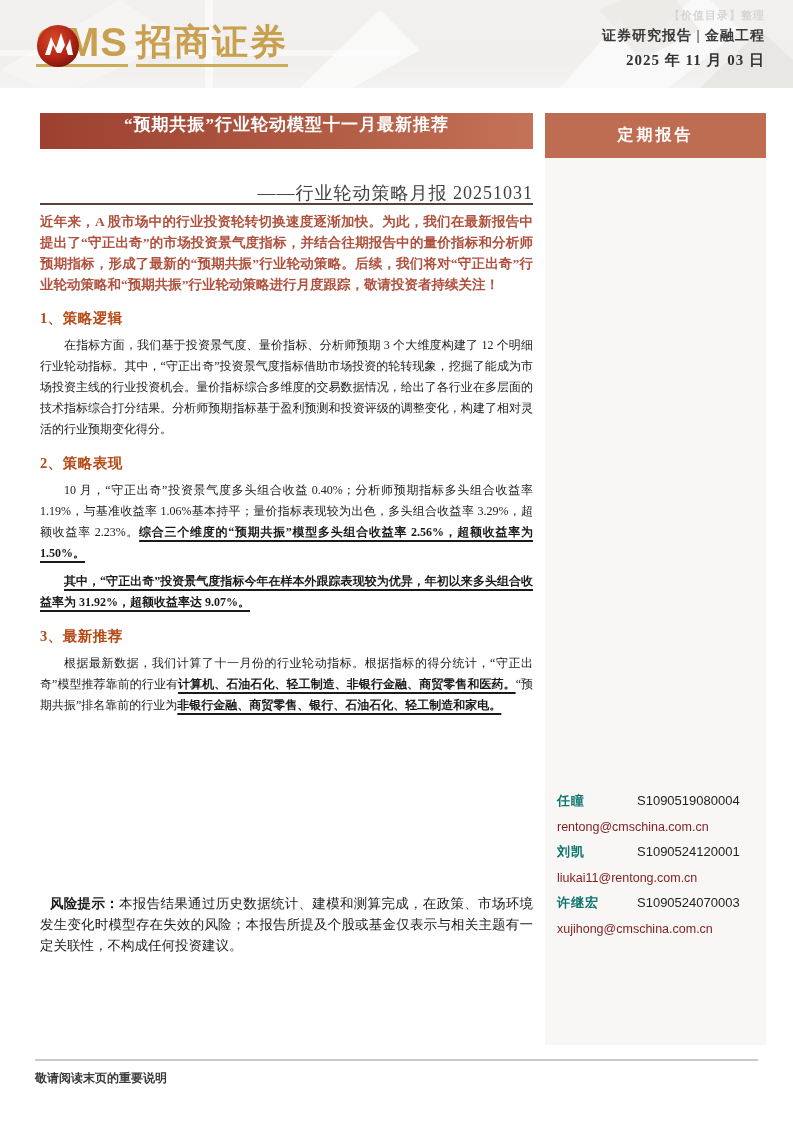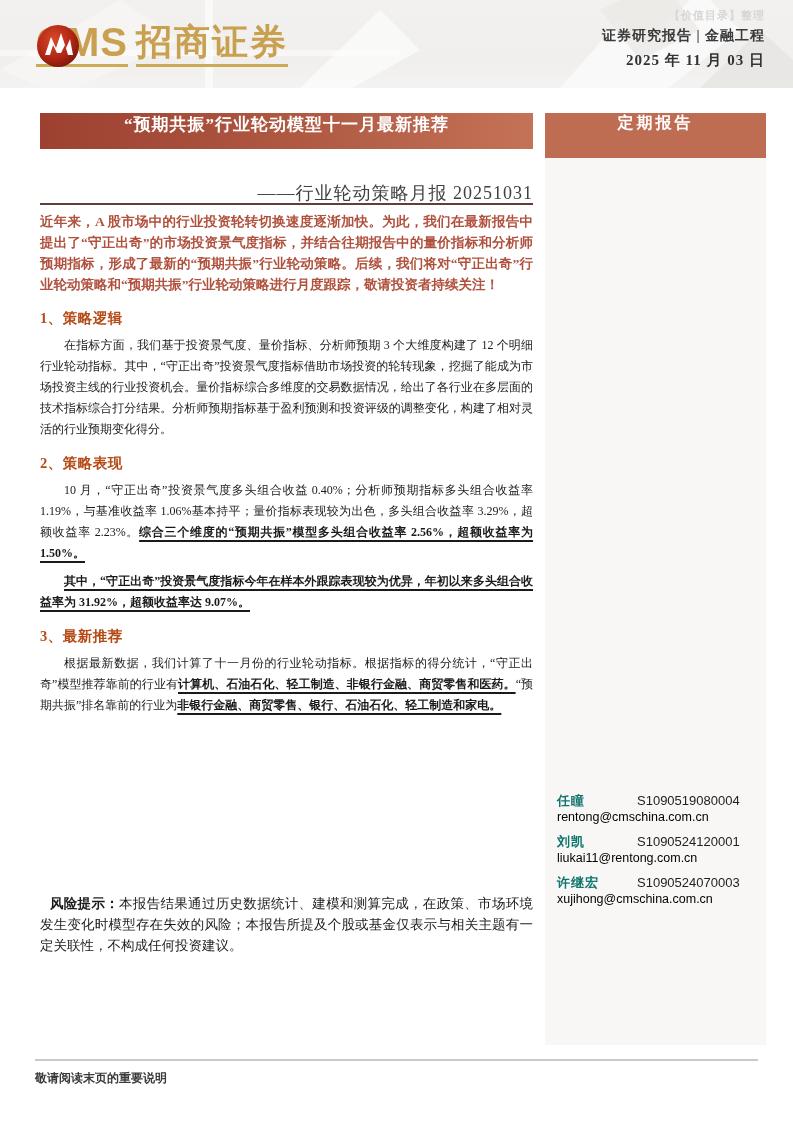--- a/index.html
+++ b/index.html
@@ -38,21 +38,21 @@
 
   
   .title-bar {
     position:absolute; top:113px; left:40px; width:493px; height:36px;
     background:linear-gradient(90deg,#9d4031 0%,#b05a43 55%,#c47258 100%);
     display:flex; align-items:flex-start; justify-content:center;
   }
   .title-bar-text { color:#ffffff; font-size:17px; font-weight:700; letter-spacing:1px; }
   .badge-box {
     position:absolute; top:113px; left:545px; width:221px; height:45px;
-    background:#bf6d52; display:flex; align-items:flex-start; justify-content:center;
+    background:#bf6d52; display:flex; align-items:center; justify-content:center;
   }
   .badge-text { color:#ffffff; font-size:16px; font-weight:700; letter-spacing:3px; }
 
   .subtitle {
     position:absolute; top:181px; left:40px; width:493px;
     text-align:right; font-size:18px; font-weight:400; color:#404040; letter-spacing:1px;
   }
   .title-rule { position:absolute; top:203px; left:40px; width:493px; height:2px; background:#5d4037; }
 
   
@@ -84,21 +84,21 @@
   .side-panel {
     position:absolute; top:158px; left:545px; width:221px; height:887px;
     background:#f8f7f5;
   }
   .analysts { position:absolute; top:783px; left:557px; width:209px;
     font-family:"Liberation Sans","DejaVu Sans",sans-serif; }
   .analyst-row { display:flex; align-items:baseline; margin-top:9px; }
   .analyst-name { font-weight:700; font-size:13px; color:#0f766e; width:80px;
     font-family:"Liberation Serif","DejaVu Serif",serif; letter-spacing:1px; }
   .analyst-code { font-size:13px; color:#222222; }
-  .analyst-email { font-size:12.5px; color:#000000; }
+  .analyst-email { font-size:12.5px; color:#7f1d1d; margin-top:10px; }
 
   
   .footer-rule { position:absolute; top:1059px; left:35px; width:723px; height:2px; background:#c9c9c9; }
   .footer-note { position:absolute; top:1070px; left:35px; font-size:12px; color:#3a3a3a; font-weight:700; }
 </style>
 </head>
 <body>
 
 <div class="page">
 

